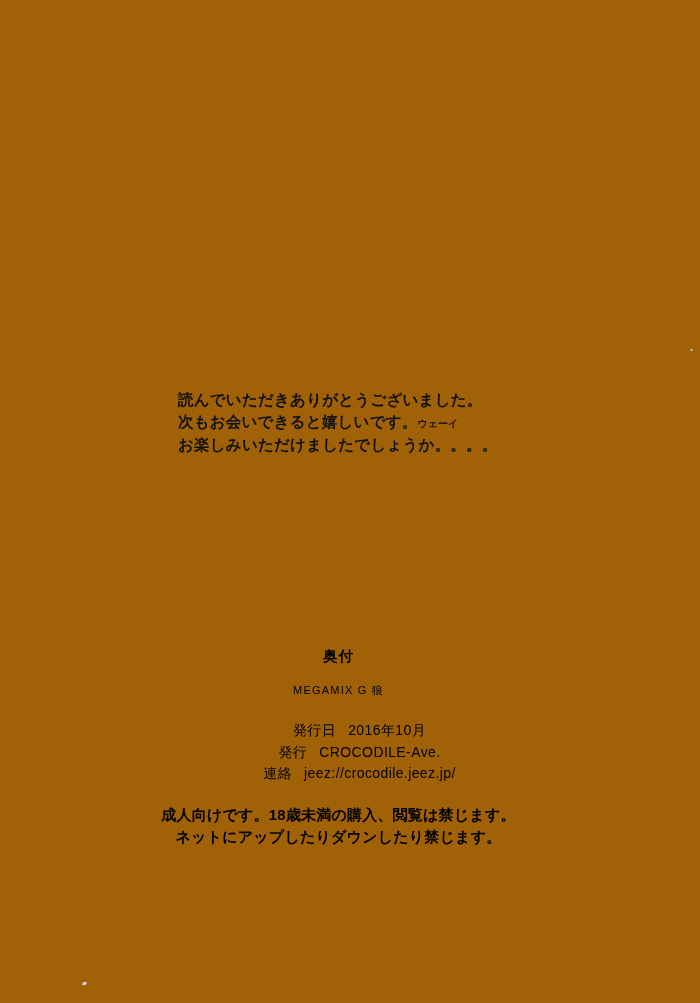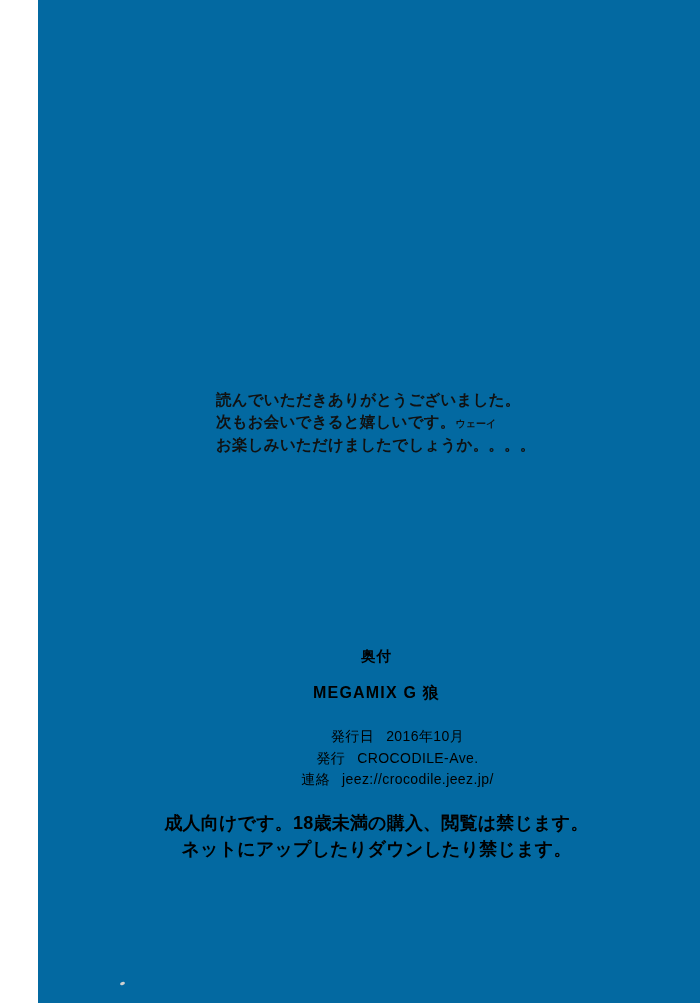--- a/index.html
+++ b/index.html
@@ -12,22 +12,21 @@
     height: 1003px;
     position: relative;
     font-family: "Liberation Sans", sans-serif;
     color: #000000;
     overflow: hidden;
   }
 
   .page {
     position: absolute;
     inset: 0;
-    background: #0369a1;
-    margin-left: 38px;
+    background: #a16207;
   }
 
   
   .afterword {
     position: absolute;
     left: 178px;
     top: 389px;
     width: 420px;
     text-align: left;
   }
@@ -56,22 +55,22 @@
   }
   .colophon-heading {
     font-size: 14.5px;
     font-weight: bold;
     letter-spacing: 1px;
     line-height: 1.2;
     color: #000000;
   }
   .colophon-title {
     margin-top: 18px;
-    font-size: 16px;
-    font-weight: bold;
+    font-size: 11px;
+    font-weight: normal;
     letter-spacing: 1.2px;
     color: #000000;
   }
   .colophon-details {
     margin-top: 22px;
   }
   .colophon-details .row {
     font-size: 14px;
     line-height: 1.52;
     letter-spacing: 0.4px;
@@ -80,21 +79,21 @@
     padding-left: 42px;
   }
   .colophon-details .row .gap {
     display: inline-block;
     width: 12px;
   }
   .notice {
     margin-top: 20px;
   }
   .notice .row {
-    font-size: 18px;
+    font-size: 15px;
     font-weight: bold;
     line-height: 1.45;
     letter-spacing: 0.2px;
     color: #000000;
     white-space: nowrap;
   }
 
   
   .speck {
     position: absolute;

